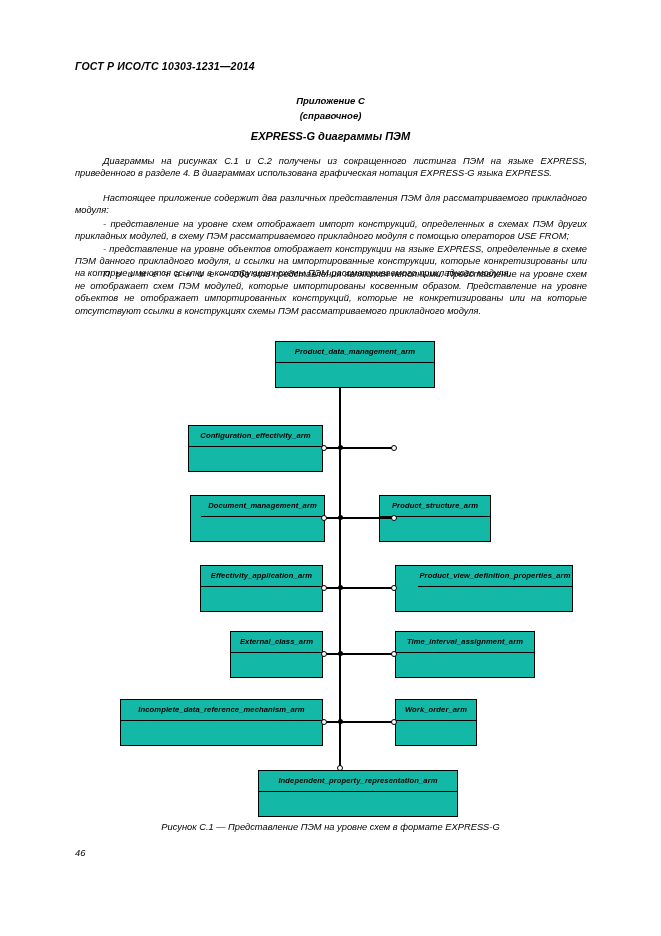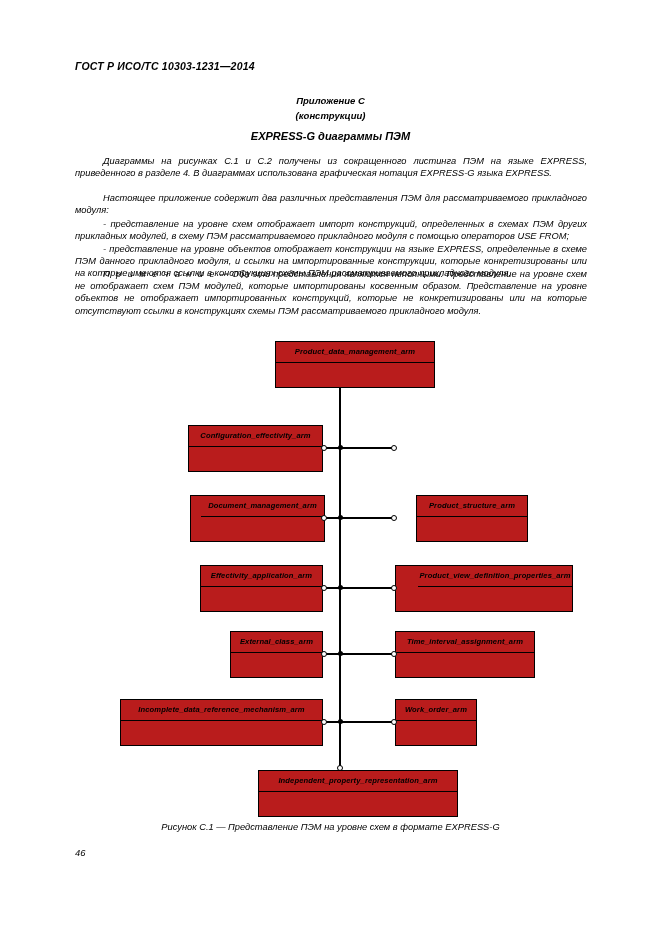--- a/index.html
+++ b/index.html
@@ -79,21 +79,21 @@
     position: absolute;
     left: 0;
     top: 0;
     width: 661px;
     height: 936px;
     pointer-events: none;
   }
   .box {
     position: absolute;
     border: 1.6px solid #000;
-    background: #b91c1c;
+    background: #14b8a6;
     box-sizing: border-box;
   }
   .box .title {
     height: 20px;
     line-height: 20px;
     border-bottom: 1.6px solid #000;
     text-align: center;
     font-size: 7.6px;
     font-weight: bold;
     letter-spacing: 0.1px;
@@ -142,21 +142,21 @@
   }
 </style>
 </head>
 <body>
 
 <div class="page">
 
   <div class="doc-header">ГОСТ Р ИСО/ТС 10303-1231—2014</div>
 
   <div class="annex-line annex-1">Приложение С</div>
-  <div class="annex-line annex-2">(конструкции)</div>
+  <div class="annex-line annex-2">(справочное)</div>
   <div class="annex-title">EXPRESS-G диаграммы ПЭМ</div>
 
   <div class="body-block p1">
     <p class="ind">Диаграммы на рисунках С.1 и С.2 получены из сокращенного листинга ПЭМ на языке EXPRESS, приведенного в разделе 4. В диаграммах использована графическая нотация EXPRESS-G языка EXPRESS.</p>
   </div>
   <div class="body-block p2">
     <p class="ind">Настоящее приложение содержит два различных представления ПЭМ для рассматриваемого прикладного модуля:</p>
   </div>
   <div class="body-block p3">
     <p class="ind">- представление на уровне схем отображает импорт конструкций, определенных в схемах ПЭМ других прикладных модулей, в схему ПЭМ рассматриваемого прикладного модуля с помощью операторов USE FROM;</p>
@@ -181,21 +181,21 @@
     </div>
     <div class="hline" style="left:323px; top:447px; width:17px;"></div>
     <div class="hline" style="left:339px; top:447px; width:57px;"></div>
     <div class="circ" style="left:321px; top:445px;"></div>
     <div class="circ" style="left:391px; top:445px;"></div>
     <div class="dot" style="left:338px; top:445px;"></div>
 
     <div class="box" style="left:190px; top:495px; width:135px; height:47px;padding-left:10px;">
       <div class="title">Document_management_arm</div>
     </div>
-    <div class="box" style="left:416px; top:495px; width:112px; height:47px;">
+    <div class="box" style="left:379px; top:495px; width:112px; height:47px;">
       <div class="title">Product_structure_arm</div>
     </div>
     <div class="hline" style="left:323px; top:517px; width:17px;"></div>
     <div class="hline" style="left:339px; top:517px; width:57px;"></div>
     <div class="circ" style="left:321px; top:515px;"></div>
     <div class="circ" style="left:391px; top:515px;"></div>
     <div class="dot" style="left:338px; top:515px;"></div>
 
     <div class="box" style="left:200px; top:565px; width:123px; height:47px;">
       <div class="title">Effectivity_application_arm</div>

